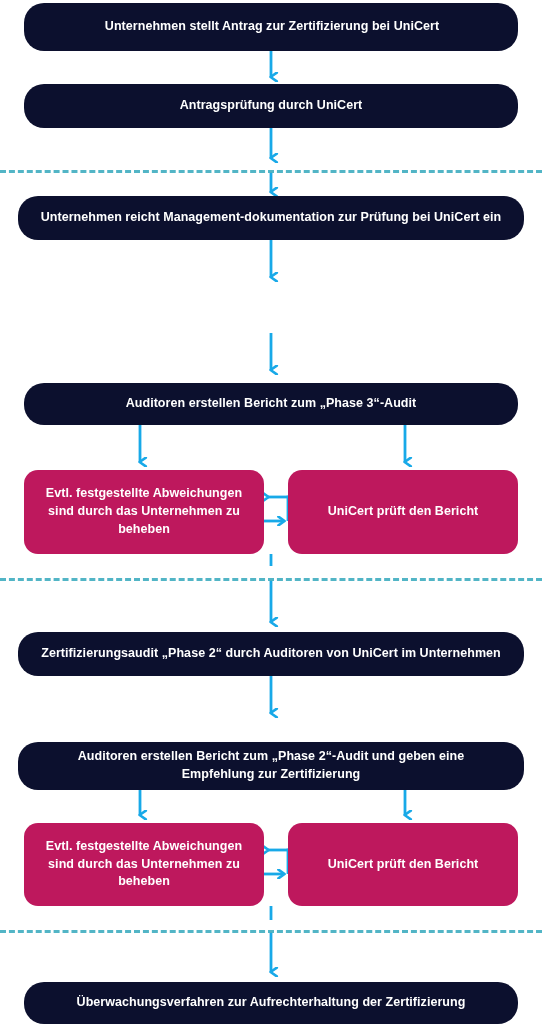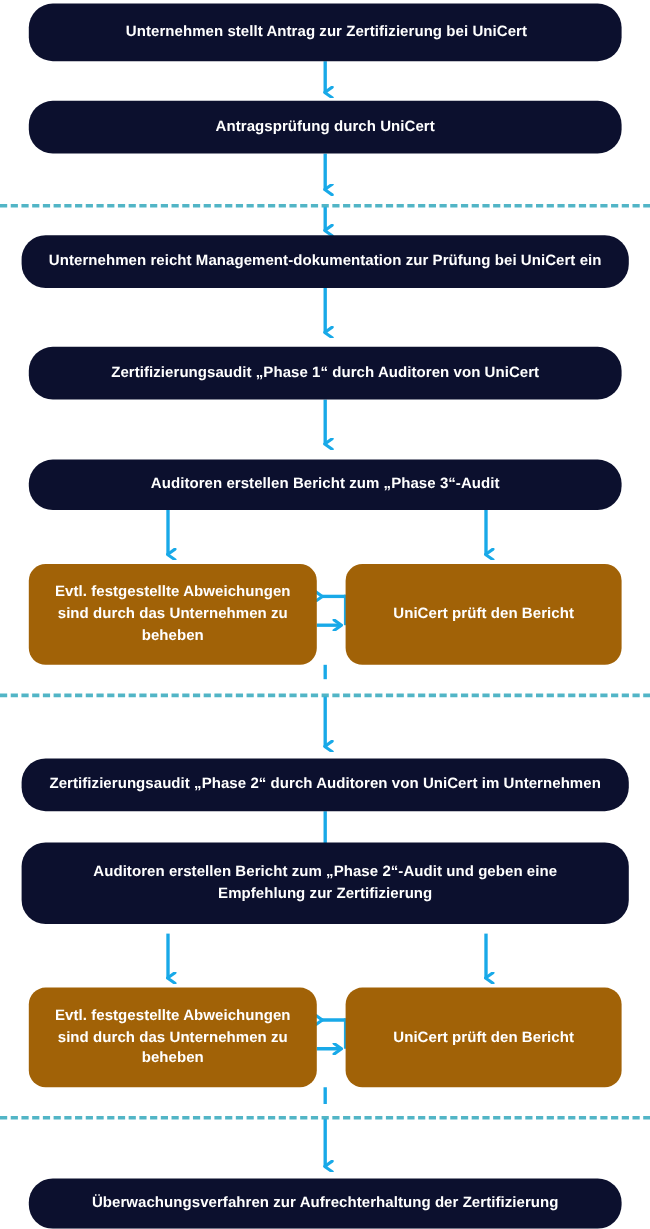--- a/index.html
+++ b/index.html
@@ -22,21 +22,21 @@
     text-align: center;
     border-radius: 20px;
     color: #ffffff;
     font-size: 12.5px;
     font-weight: 600;
     letter-spacing: 0.05px;
     line-height: 1.42;
     padding: 6px 14px;
   }
   .node.dark { background: #0c102e; }
-  .node.blue { background: #a16207; border-radius: 14px; }
+  .node.blue { background: #be185d; border-radius: 14px; }
 
   .sep {
     position: absolute;
     left: 0; width: 542px; height: 0;
     border-top: 3px dashed #49b2c4;
     opacity: 0.95;
   }
 
   
   #arrows {
@@ -109,31 +109,30 @@
   <div class="sep" style="top:170px;"></div>
   <div class="sep" style="top:578px;"></div>
   <div class="sep" style="top:930px;"></div>
 
   <div class="node dark" style="left:24px; top:3px; width:494px; height:48px;padding-left:16px;">Unternehmen stellt Antrag zur Zertifizierung bei UniCert</div>
 
   <div class="node dark" style="left:18px; top:196px; width:506px; height:44px;">Unternehmen reicht Management-dokumentation zur Prüfung bei UniCert ein</div>
 
   <div class="node dark" style="left:24px; top:84px; width:494px; height:44px;">Antragsprüfung durch UniCert</div>
 
-  <div class="node dark" style="left:24px; top:289px; width:494px; height:44px;">Zertifizierungsaudit „Phase 1“ durch Auditoren von UniCert</div>
 
   <div class="node dark" style="left:24px; top:383px; width:494px; height:42px;">Auditoren erstellen Bericht zum „Phase 3“-Audit</div>
 
   <div class="node blue" style="left:24px; top:470px; width:240px; height:84px; padding:0 16px;">Evtl. festgestellte Abweichungen sind durch das Unternehmen zu beheben</div>
 
   <div class="node blue" style="left:288px; top:470px; width:230px; height:84px;">UniCert prüft den Bericht</div>
 
   <div class="node dark" style="left:18px; top:632px; width:506px; height:44px;text-align:right;">Zertifizierungsaudit „Phase 2“ durch Auditoren von UniCert im Unternehmen</div>
 
-  <div class="node dark" style="left:18px; top:702px; width:506px; height:68px; padding:6px 40px;">Auditoren erstellen Bericht zum „Phase 2“-Audit und geben eine Empfehlung zur Zertifizierung</div>
+  <div class="node dark" style="left:18px; top:742px; width:506px; height:48px; padding:6px 40px;">Auditoren erstellen Bericht zum „Phase 2“-Audit und geben eine Empfehlung zur Zertifizierung</div>
 
   <div class="node blue" style="left:24px; top:823px; width:240px; height:83px; padding:0 16px;">Evtl. festgestellte Abweichungen sind durch das Unternehmen zu beheben</div>
 
   <div class="node blue" style="left:288px; top:823px; width:230px; height:83px;">UniCert prüft den Bericht</div>
 
   <div class="node dark" style="left:24px; top:982px; width:494px; height:42px;text-align:center;">Überwachungsverfahren zur Aufrechterhaltung der Zertifizierung</div>
 
 </div>
 
 </body></html>

